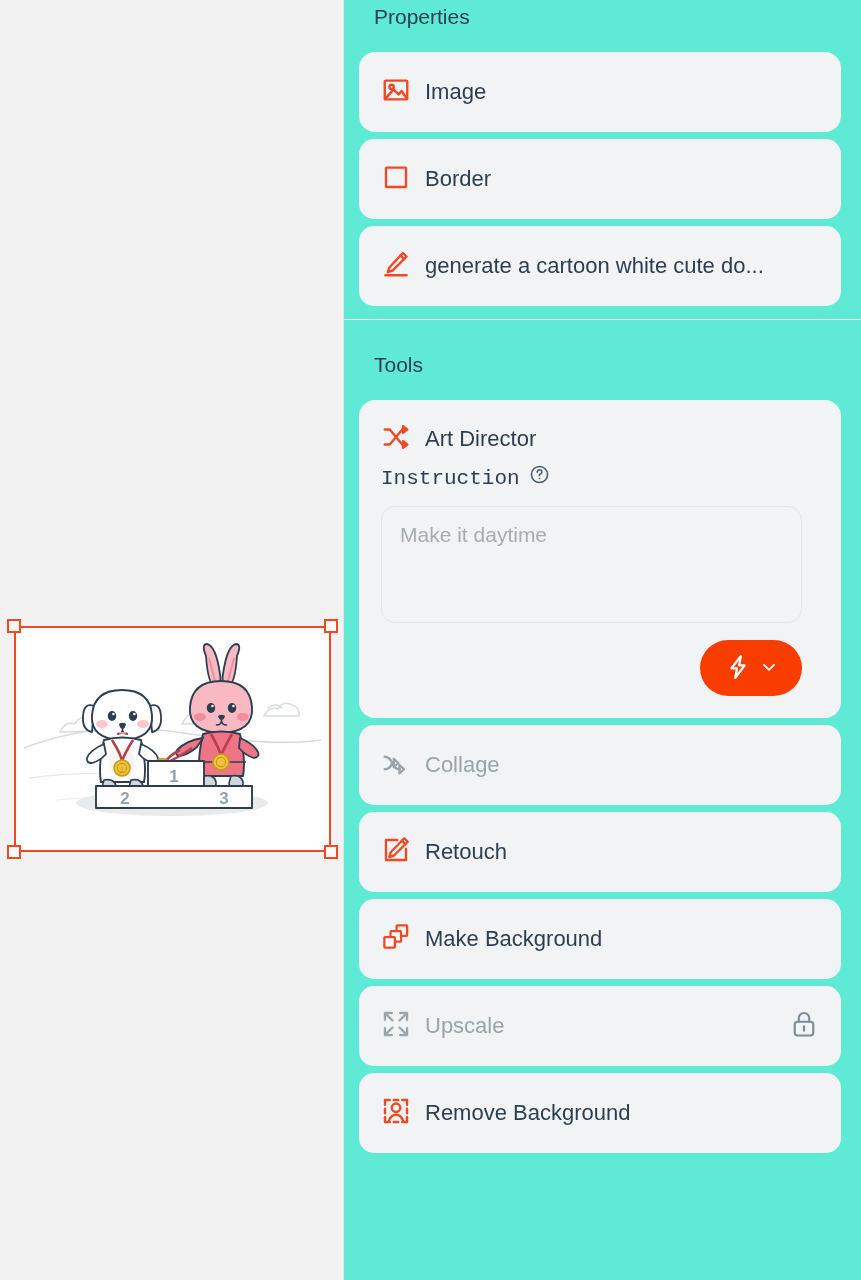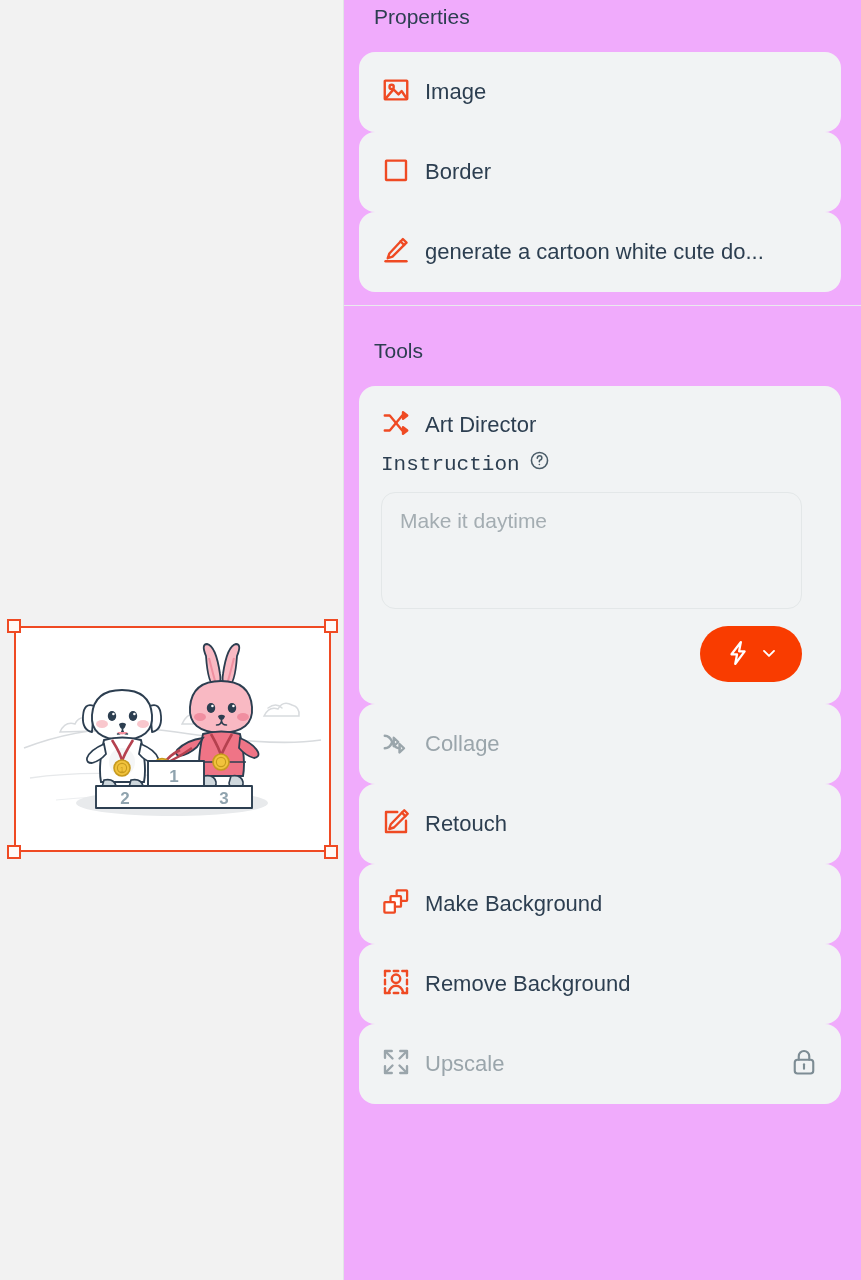--- a/index.html
+++ b/index.html
@@ -44,21 +44,21 @@
   .handle.tl { left: -7px;  top: -7px; }
   .handle.tr { right: -7px; top: -7px; }
   .handle.bl { left: -7px;  bottom: -7px; }
   .handle.br { right: -7px; bottom: -7px; }
 
   
   .panel {
     position: relative;
     flex: 1 1 auto;
     height: 1280px;
-    background: #f0abfc;
+    background: #5eead4;
     overflow: hidden;
   }
   .section { position: relative; }
   .section + .section { border-top: 1px solid #e9ebed; }
   .section-title {
     font-size: 21px;
     color: #2c3e50;
     padding: 0 0 0 30px;
     line-height: 1;
   }
@@ -68,21 +68,21 @@
   .card {
     margin: 0 20px 0 15px;
     background: #f1f3f4;
     border-radius: 16px;
     min-height: 80px;
     display: flex;
     align-items: center;
     padding: 12px 22px;
     position: relative;
   }
-  .card + .card { margin-top: 0; }
+  .card + .card { margin-top: 7px; border-radius: 15px; }
   .cards-wrap { margin-top: 25px; }
 
   .card-label {
     font-size: 22px;
     color: #2c3e50;
     margin-left: 14px;
     white-space: nowrap;
     overflow: hidden;
     text-overflow: ellipsis;
   }
@@ -361,20 +361,45 @@
           <span class="icon">
             <svg width="30" height="30" viewBox="0 0 24 24" fill="none" stroke="#ef4a23" stroke-width="1.8" stroke-linejoin="round">
               <rect x="12.5" y="2.6" width="8.4" height="8.4" rx="0.6"></rect>
               <rect x="7.6" y="7.3" width="8.4" height="8.4" rx="0.6" fill="#ffffff"></rect>
               <rect x="2.7" y="12" width="8.4" height="8.4" rx="0.6" fill="#ffffff"></rect>
             </svg>
           </span>
           <span class="card-label">Make Background</span>
         </div>
 
+        <div class="card disabled">
+          <span class="icon">
+            <svg width="30" height="30" viewBox="0 0 24 24" fill="none" stroke="#9aa5ab" stroke-width="1.9" stroke-linecap="round" stroke-linejoin="round">
+              <path d="M3.2 8.6 V3.2 H8.6"></path>
+                <path d="M3.4 3.4 L9.2 9.2"></path>
+              <path d="M20.8 8.6 V3.2 H15.4"></path>
+                <path d="M20.6 3.4 L14.8 9.2"></path>
+              <path d="M3.2 15.4 V20.8 H8.6"></path>
+                <path d="M3.4 20.6 L9.2 14.8"></path>
+              <path d="M20.8 15.4 V20.8 H15.4"></path>
+                <path d="M20.6 20.6 L14.8 14.8"></path>
+            </svg>
+          </span>
+          <span class="card-label">Upscale</span>
+          <span class="lock-slot">
+            <span class="icon">
+              <svg width="30" height="30" viewBox="0 0 24 24" fill="none" stroke="#7d8c94" stroke-width="1.7" stroke-linejoin="round" stroke-linecap="round">
+                <rect x="4.6" y="10.2" width="14.8" height="11" rx="2.2"></rect>
+                <path d="M7.8 10.2 V7.4 a4.2 4.2 0 0 1 8.4 0 V10.2"></path>
+                <path d="M12 13.8 V17.4"></path>
+              </svg>
+            </span>
+          </span>
+        </div>
+
         <div class="card">
           <span class="icon">
             <svg width="30" height="30" viewBox="0 0 24 24" fill="none" stroke="#ef4a23" stroke-width="1.9" stroke-linecap="round" stroke-linejoin="round">
               <path d="M3.2 3.2 H7"></path>
                 <path d="M10.2 3.2 H13.8"></path>
                 <path d="M17 3.2 H20.8"></path>
               <path d="M20.8 3.2 V7"></path>
                 <path d="M20.8 10.2 V13.8"></path>
                 <path d="M20.8 17 V20.8"></path>
               <path d="M3.2 3.2 V7"></path>
@@ -383,42 +408,17 @@
               <path d="M3.2 20.8 H7"></path>
                 <path d="M10.2 20.8 H13.8"></path>
                 <path d="M17 20.8 H20.8"></path>
               <circle cx="12" cy="9.4" r="3.4"></circle>
               <path d="M6.2 20.4 q1.6 -5.4 5.8 -5.4 q4.2 0 5.8 5.4"></path>
             </svg>
           </span>
           <span class="card-label">Remove Background</span>
         </div>
 
-        <div class="card disabled">
-          <span class="icon">
-            <svg width="30" height="30" viewBox="0 0 24 24" fill="none" stroke="#9aa5ab" stroke-width="1.9" stroke-linecap="round" stroke-linejoin="round">
-              <path d="M3.2 8.6 V3.2 H8.6"></path>
-                <path d="M3.4 3.4 L9.2 9.2"></path>
-              <path d="M20.8 8.6 V3.2 H15.4"></path>
-                <path d="M20.6 3.4 L14.8 9.2"></path>
-              <path d="M3.2 15.4 V20.8 H8.6"></path>
-                <path d="M3.4 20.6 L9.2 14.8"></path>
-              <path d="M20.8 15.4 V20.8 H15.4"></path>
-                <path d="M20.6 20.6 L14.8 14.8"></path>
-            </svg>
-          </span>
-          <span class="card-label">Upscale</span>
-          <span class="lock-slot">
-            <span class="icon">
-              <svg width="30" height="30" viewBox="0 0 24 24" fill="none" stroke="#7d8c94" stroke-width="1.7" stroke-linejoin="round" stroke-linecap="round">
-                <rect x="4.6" y="10.2" width="14.8" height="11" rx="2.2"></rect>
-                <path d="M7.8 10.2 V7.4 a4.2 4.2 0 0 1 8.4 0 V10.2"></path>
-                <path d="M12 13.8 V17.4"></path>
-              </svg>
-            </span>
-          </span>
-        </div>
-
       </div>
     </div>
 
   </div>
 </div>
 
 </body></html>

